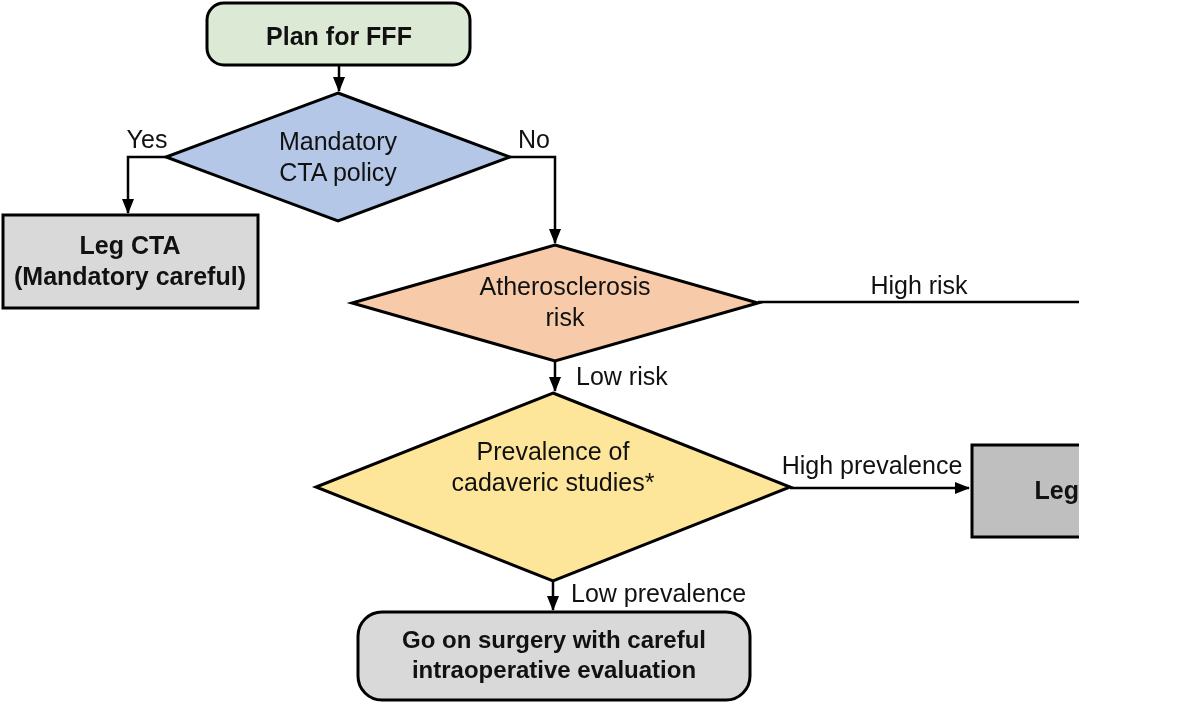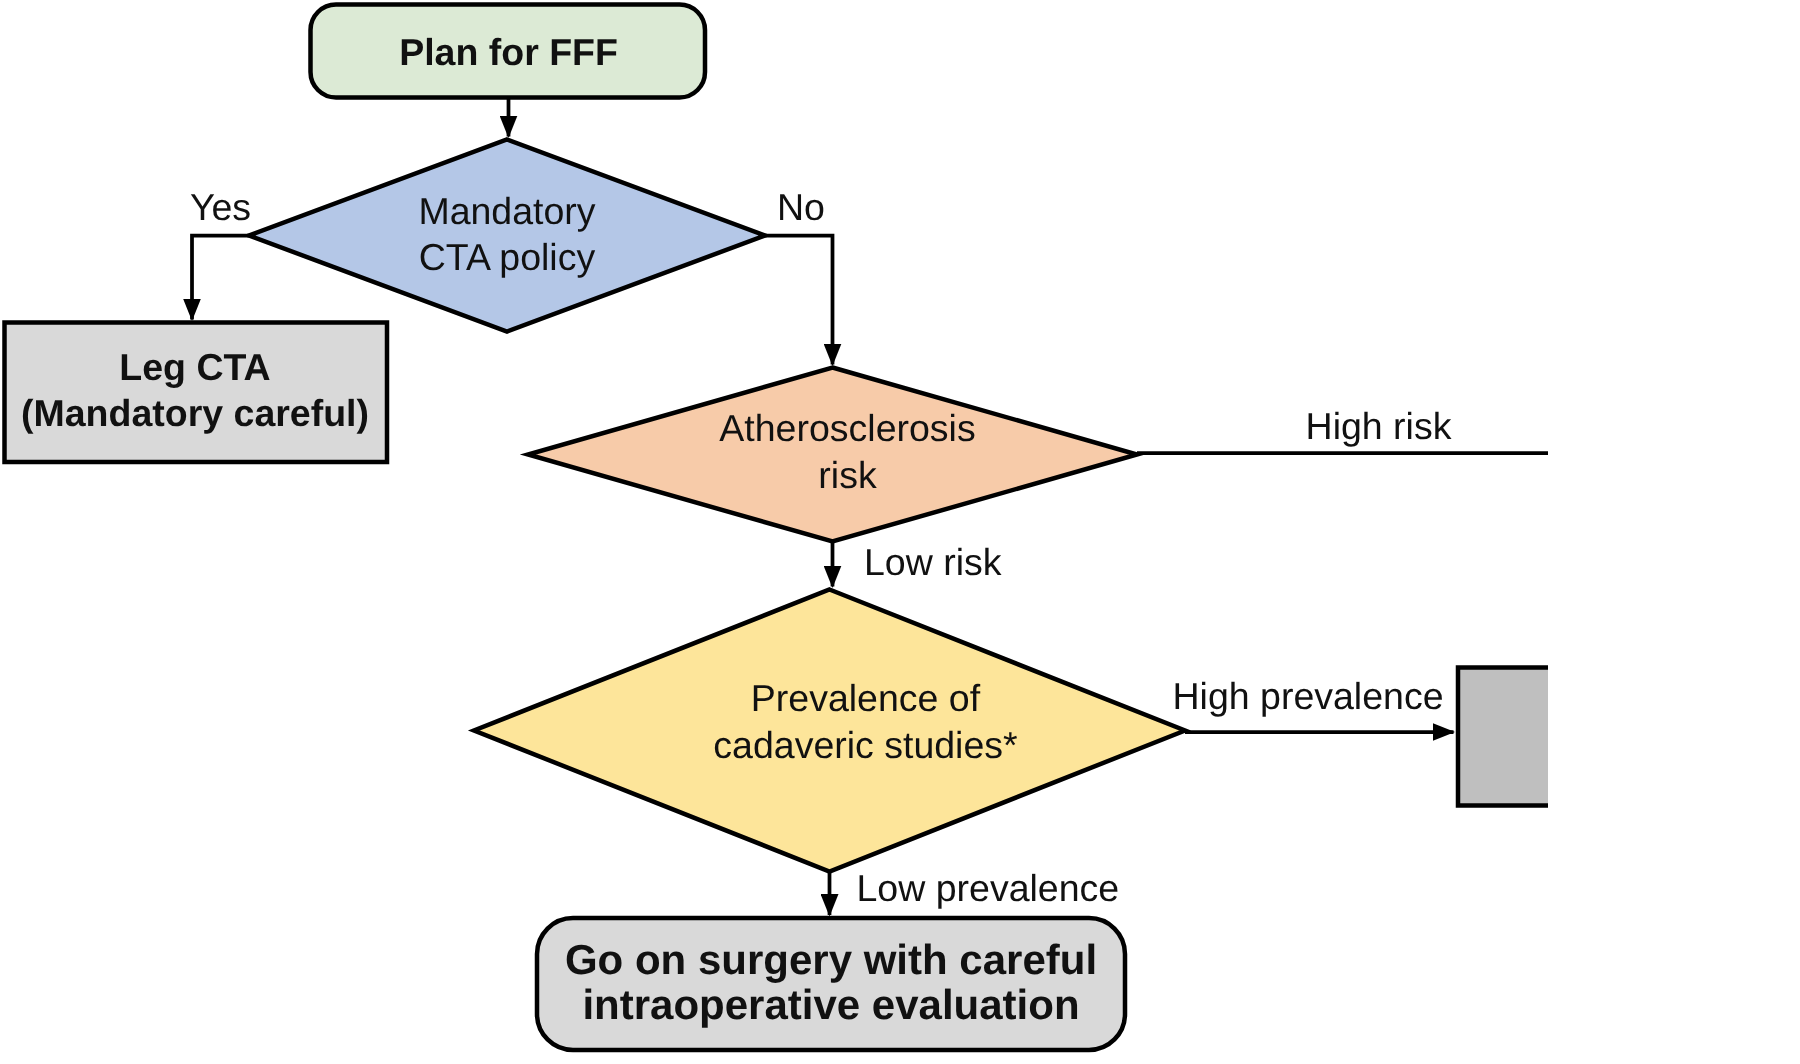--- a/index.html
+++ b/index.html
@@ -7,20 +7,21 @@
     padding: 0;
     background: #ffffff;
   }
   .canvas {
     position: relative;
     width: 1032px;
     height: 709px;
     background: #ffffff;
     font-family: "Liberation Sans", sans-serif;
     overflow: hidden;
+    padding-left: 47px;
   }
   .canvas svg {
     position: absolute;
     left: 0;
     top: 0;
   }
   .edge {
     fill: none;
     stroke: #000000;
     stroke-width: 2.5;
@@ -39,21 +40,21 @@
     line-height: 31px;
   }
   .label.left-anchor {
     transform: translate(0, -50%);
     text-align: left;
   }
   .label.bold {
     font-weight: bold;
   }
   .label.small {
-    font-size: 28px;
+    font-size: 24px;
     line-height: 30px;
   }
 </style>
 </head>
 <body>
 
 <div class="canvas">
 
   <svg width="1200" height="709" viewBox="0 0 1200 709">
     <defs>
@@ -91,21 +92,21 @@
   <div class="label bold" style="left:130px; top:261px;">
     <div>Leg CTA</div>
     <div>(Mandatory careful)</div>
   </div>
 
   <div class="label" style="left:555px; top:302px;margin-left:10px;">
     <div>Atherosclerosis</div>
     <div>risk</div>
   </div>
 
-  <div class="label" style="left:553px; top:482px;margin-left:24px;">
+  <div class="label" style="left:553px; top:467px;">
     <div>Prevalence of</div>
     <div>cadaveric studies*</div>
   </div>
 
   <div class="label bold" style="left:1085px; top:490px;">
     <div>Leg CTA</div>
   </div>
 
   <div class="label bold small" style="left:554px; top:655px;">
     <div>Go on surgery with careful</div>

